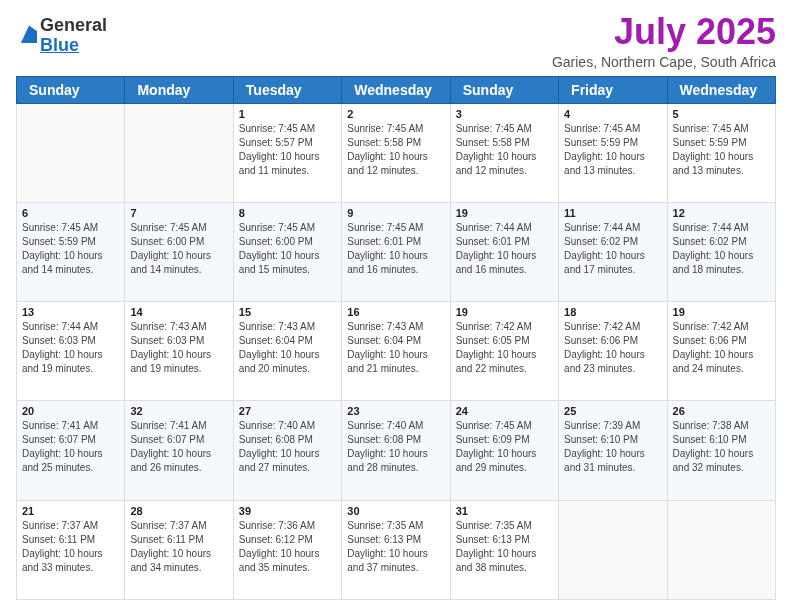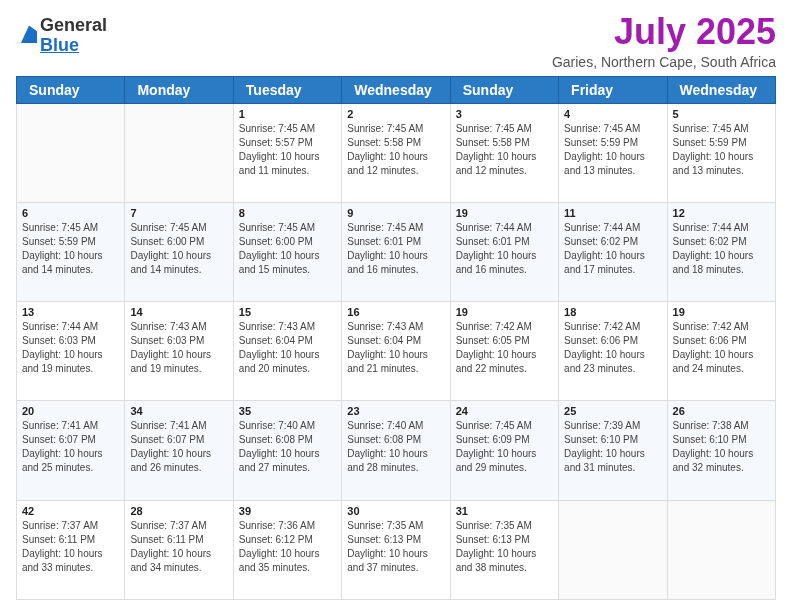--- a/index.html
+++ b/index.html
@@ -259,27 +259,27 @@
           </td>
         </tr>
         <tr>
           <td>
             <span class="day-num">20</span>
             <div class="day-info">Sunrise: 7:41 AM
 Sunset: 6:07 PM
 Daylight: 10 hours and 25 minutes.</div>
           </td>
           <td>
-            <span class="day-num">34</span>
+            <span class="day-num">32</span>
             <div class="day-info">Sunrise: 7:41 AM
 Sunset: 6:07 PM
 Daylight: 10 hours and 26 minutes.</div>
           </td>
           <td>
-            <span class="day-num">35</span>
+            <span class="day-num">27</span>
             <div class="day-info">Sunrise: 7:40 AM
 Sunset: 6:08 PM
 Daylight: 10 hours and 27 minutes.</div>
           </td>
           <td>
             <span class="day-num">23</span>
             <div class="day-info">Sunrise: 7:40 AM
 Sunset: 6:08 PM
 Daylight: 10 hours and 28 minutes.</div>
           </td>
@@ -297,21 +297,21 @@
           </td>
           <td>
             <span class="day-num">26</span>
             <div class="day-info">Sunrise: 7:38 AM
 Sunset: 6:10 PM
 Daylight: 10 hours and 32 minutes.</div>
           </td>
         </tr>
         <tr>
           <td>
-            <span class="day-num">42</span>
+            <span class="day-num">21</span>
             <div class="day-info">Sunrise: 7:37 AM
 Sunset: 6:11 PM
 Daylight: 10 hours and 33 minutes.</div>
           </td>
           <td>
             <span class="day-num">28</span>
             <div class="day-info">Sunrise: 7:37 AM
 Sunset: 6:11 PM
 Daylight: 10 hours and 34 minutes.</div>
           </td>

